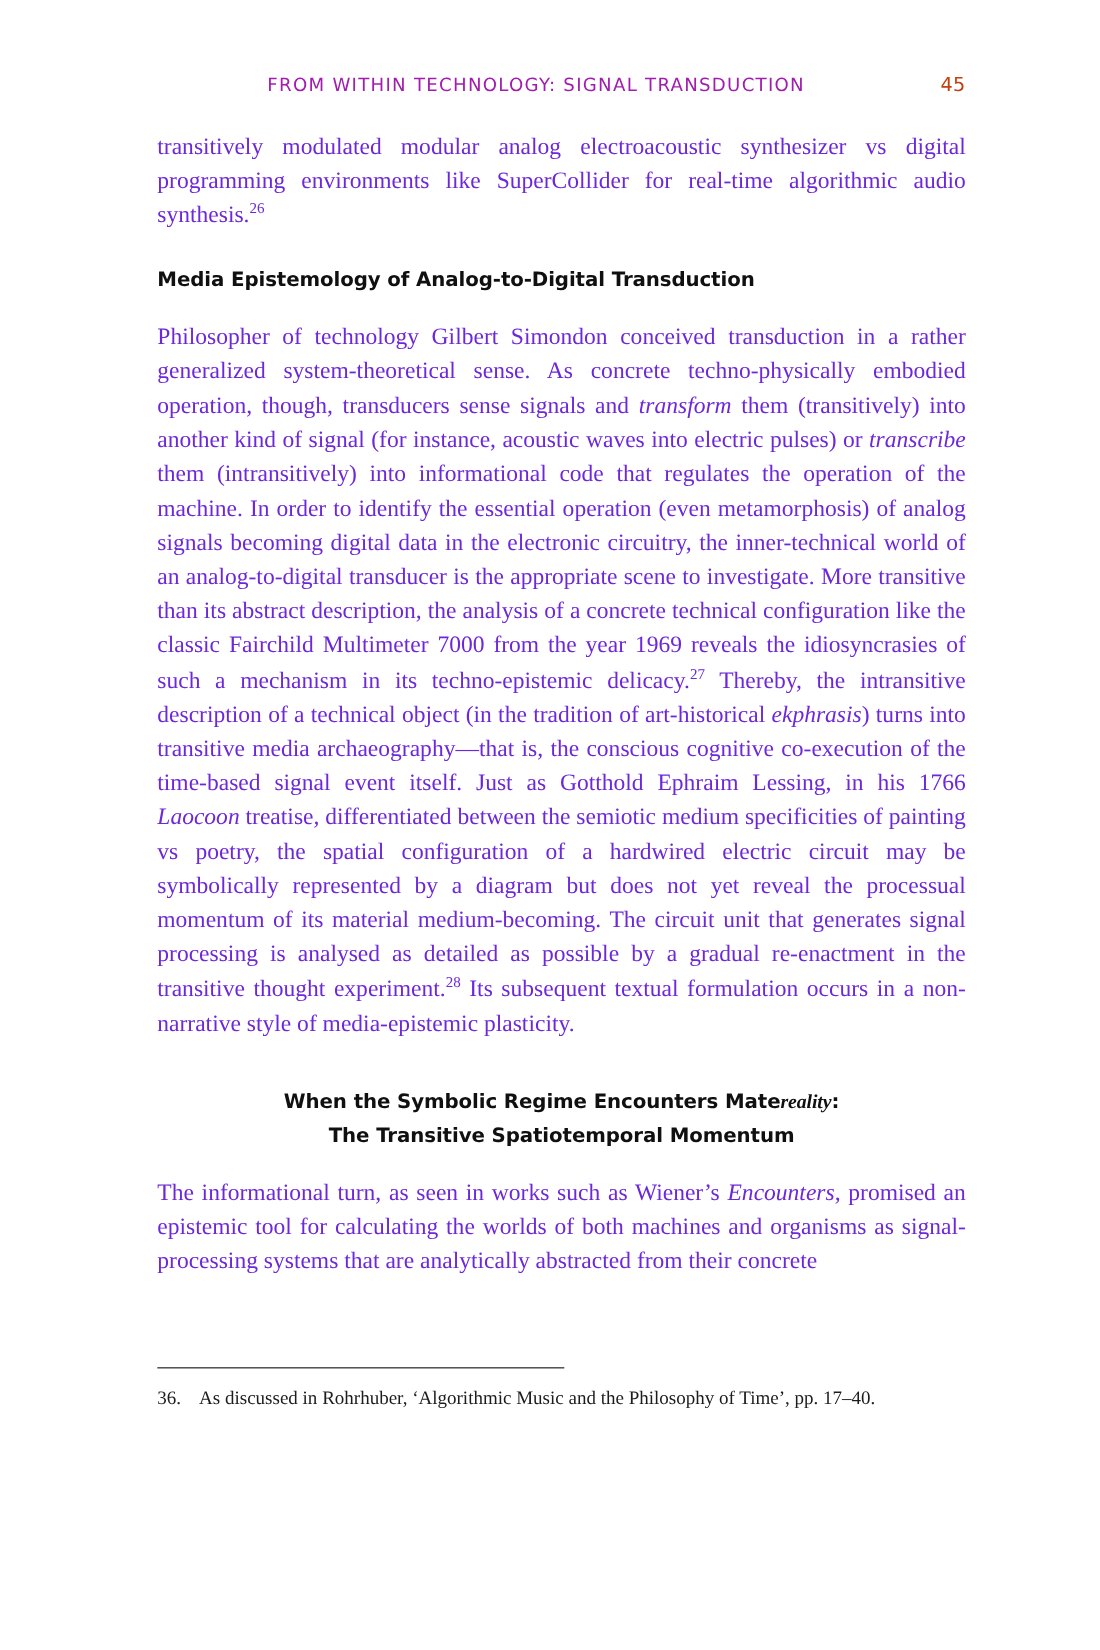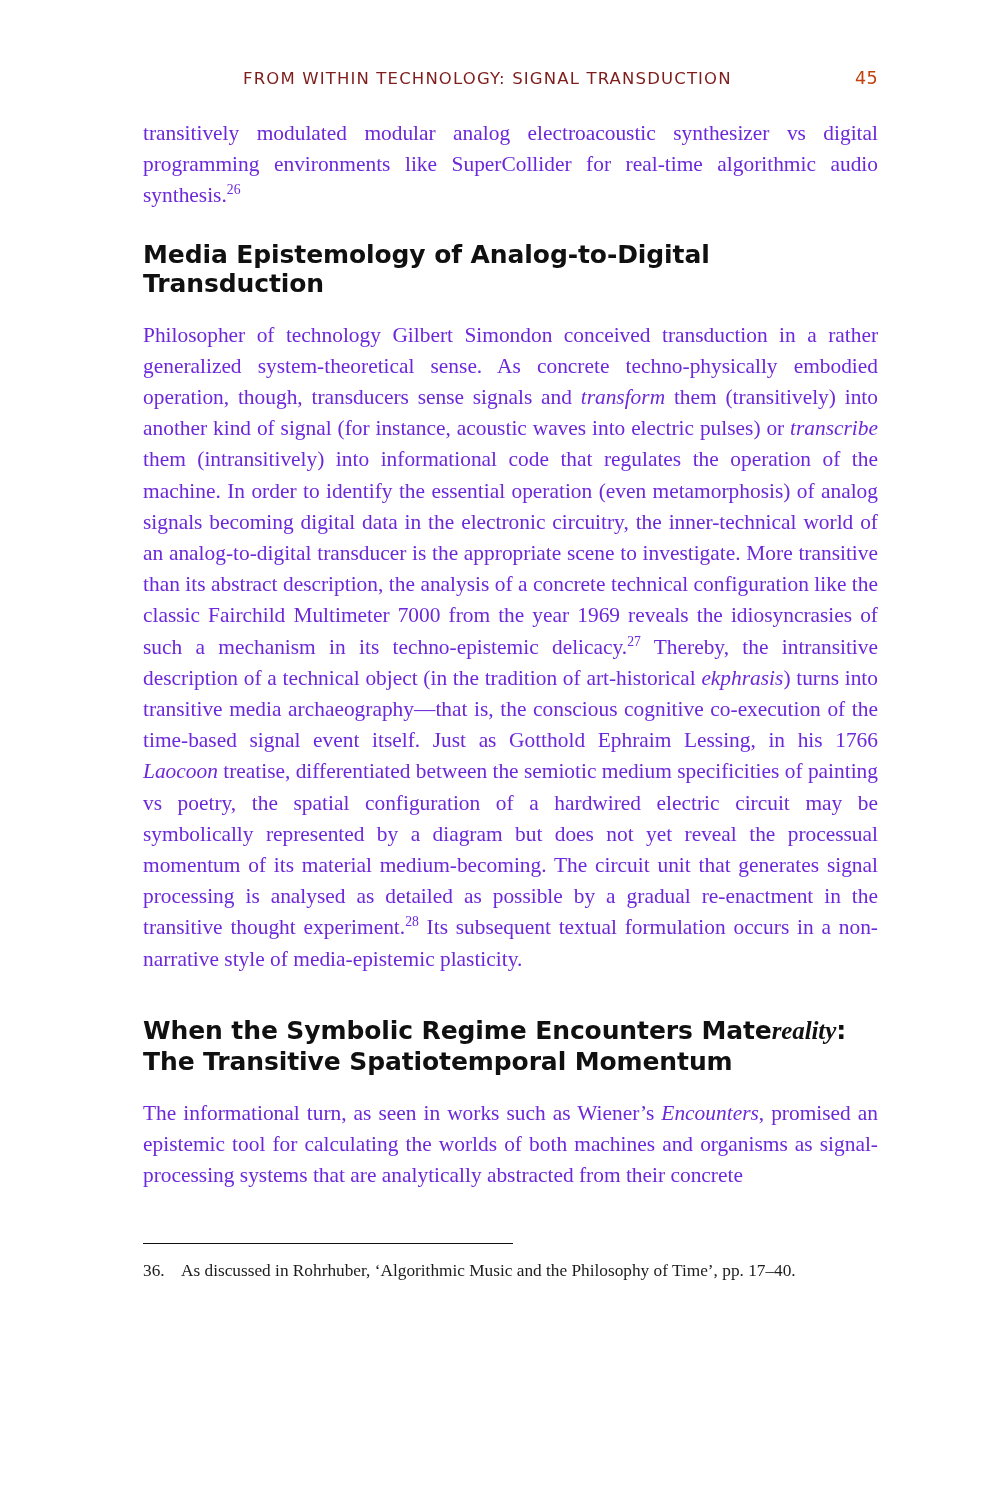--- a/index.html
+++ b/index.html
@@ -30,21 +30,21 @@
     width: 735px;
     display: flex;
     align-items: baseline;
     justify-content: space-between;
   }
   .rh-title {
     font-family: "DejaVu Sans", sans-serif;
     font-size: 16.5px;
     font-weight: 400;
     letter-spacing: 1.15px;
-    color: #7f1d1d;
+    color: #a21caf;
     white-space: nowrap;
     margin-left: 100px;
   }
   .rh-folio {
     font-family: "DejaVu Sans", sans-serif;
     font-size: 17.5px;
     font-weight: 400;
     color: #c2410c;
     letter-spacing: 0.4px;
   }
@@ -73,27 +73,27 @@
 
   .spacer-para { height: 28px; }
   .spacer-head { height: 22px; }
   .spacer-head-2 { height: 40px; }
   .spacer-head-2b { height: 21px; }
 
   h2.section,
   h2.section-multiline {
     margin: 0;
     font-family: "DejaVu Sans", sans-serif;
-    font-size: 25px;
+    font-size: 18px;
     font-weight: 700;
     line-height: 29px;
     letter-spacing: -0.1px;
     color: #101010;
   }
-  h2.section-multiline { line-height: 31px; }
+  h2.section-multiline { line-height: 31px; text-align: center; }
 
   h2 em {
     font-style: italic;
   }
 
   sup.note {
     font-size: 0.64em;
     vertical-align: super;
     line-height: 0;
   }

